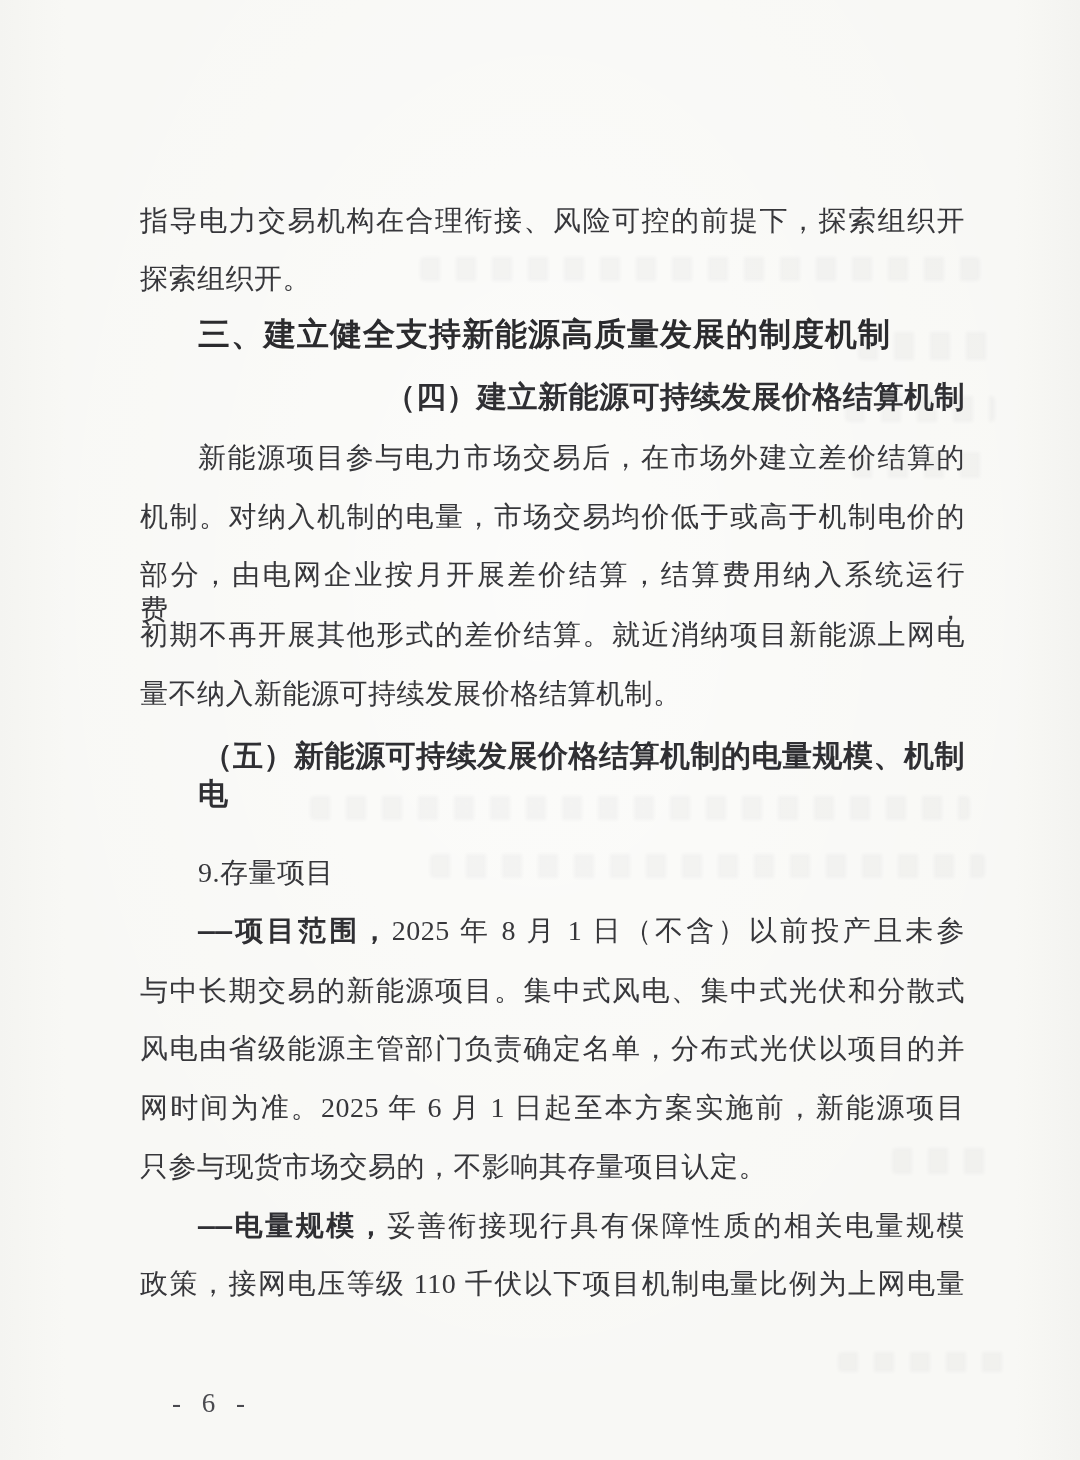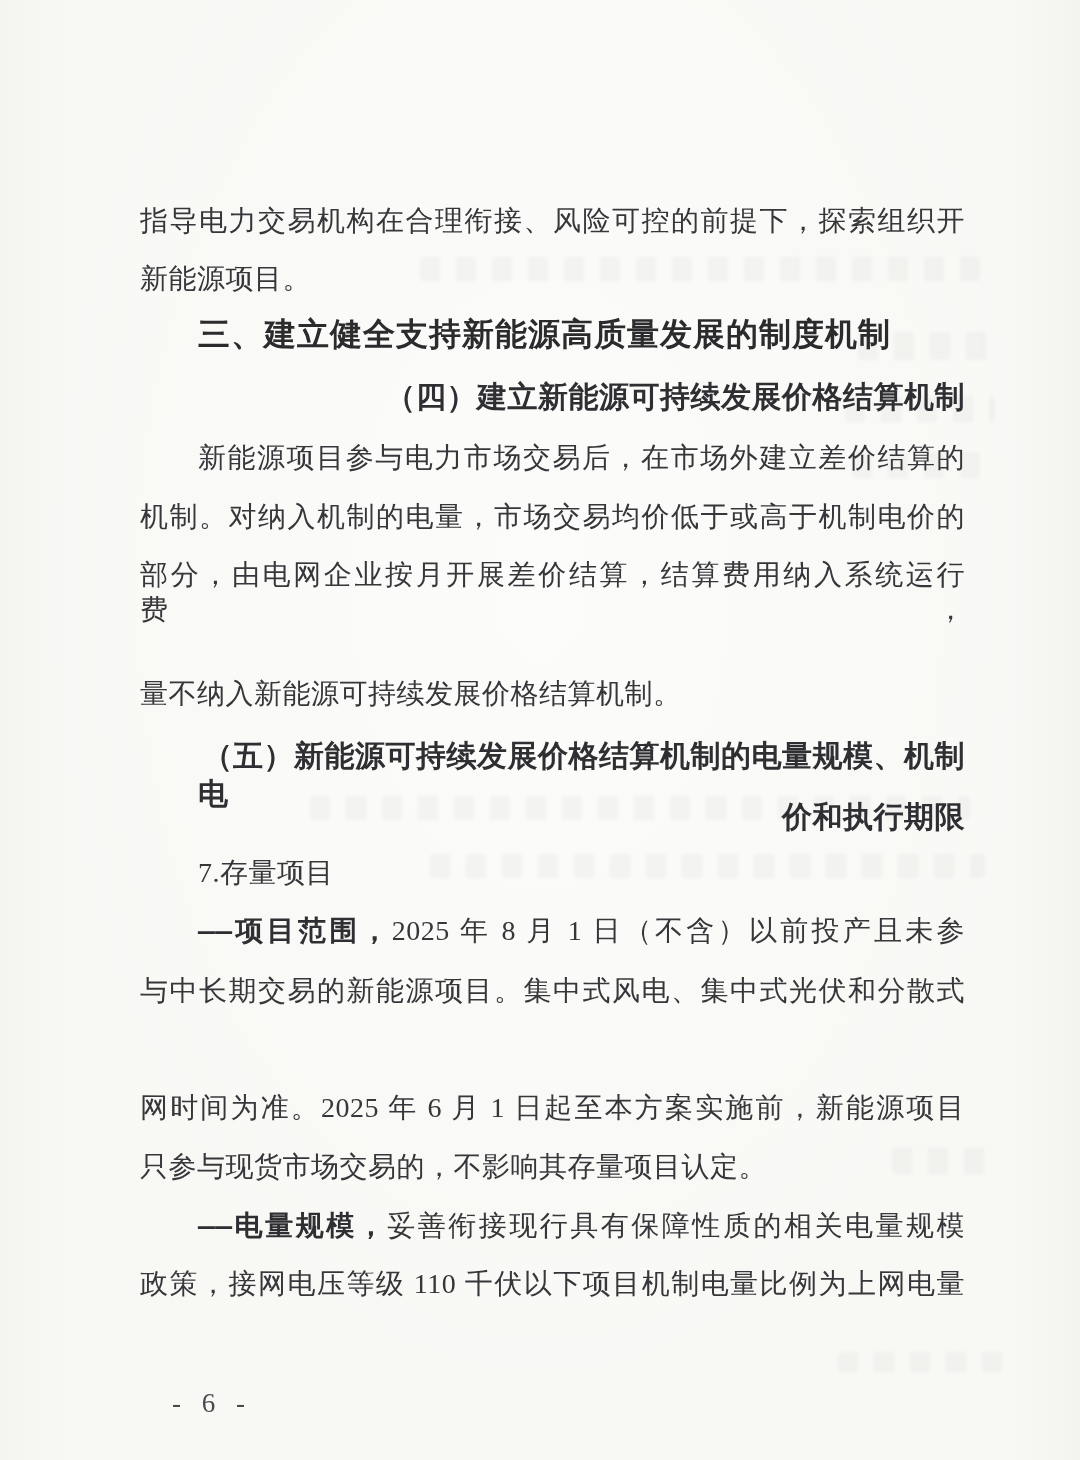--- a/index.html
+++ b/index.html
@@ -75,37 +75,38 @@
   <div class="art" style="top:257px;left:420px;width:560px;height:24px;"></div>
   <div class="art" style="top:332px;left:858px;width:140px;height:28px;"></div>
   <div class="art" style="top:396px;left:845px;width:150px;height:26px;"></div>
   <div class="art" style="top:452px;left:852px;width:140px;height:26px;"></div>
   <div class="art" style="top:796px;left:310px;width:660px;height:24px;"></div>
   <div class="art" style="top:854px;left:430px;width:555px;height:24px;"></div>
   <div class="art" style="top:1148px;left:892px;width:105px;height:26px;"></div>
   <div class="art" style="top:1352px;left:838px;width:175px;height:20px;"></div>
 
   <div class="line justify" style="top:203px">指导电力交易机构在合理衔接、风险可控的前提下，探索组织开</div>
-  <div class="line" style="top:261px">新能源项目。</div>
+  <div class="line" style="top:261px">探索组织开。</div>
 
   <div class="line h-sans indent" style="top:314px">三、建立健全支持新能源高质量发展的制度机制</div>
   <div class="line h-serif indent" style="top:378px">（四）建立新能源可持续发展价格结算机制</div>
 
   <div class="line indent justify" style="top:440px">新能源项目参与电力市场交易后，在市场外建立差价结算的</div>
   <div class="line justify" style="top:499px">机制。对纳入机制的电量，市场交易均价低于或高于机制电价的</div>
   <div class="line justify" style="top:557px">部分，由电网企业按月开展差价结算，结算费用纳入系统运行费，</div>
+  <div class="line justify" style="top:617px">初期不再开展其他形式的差价结算。就近消纳项目新能源上网电</div>
   <div class="line" style="top:676px">量不纳入新能源可持续发展价格结算机制。</div>
 
   <div class="line h-serif indent justify" style="top:737px">（五）新能源可持续发展价格结算机制的电量规模、机制电</div>
-  <div class="line h-serif" style="top:798px">价和执行期限</div>
 
-  <div class="line indent" style="top:855px">7.存量项目</div>
+  <div class="line indent" style="top:855px">9.存量项目</div>
 
   <div class="line indent justify" style="top:913px"><span class="bold">——项目范围，</span><span>2025 年 8 月 1 日（不含）以前投产且未参</span></div>
   <div class="line justify" style="top:973px">与中长期交易的新能源项目。集中式风电、集中式光伏和分散式</div>
+  <div class="line justify" style="top:1031px">风电由省级能源主管部门负责确定名单，分布式光伏以项目的并</div>
   <div class="line justify" style="top:1090px">网时间为准。2025 年 6 月 1 日起至本方案实施前，新能源项目</div>
   <div class="line" style="top:1149px">只参与现货市场交易的，不影响其存量项目认定。</div>
 
   <div class="line indent justify" style="top:1208px"><span class="bold">——电量规模，</span><span>妥善衔接现行具有保障性质的相关电量规模</span></div>
   <div class="line justify" style="top:1266px">政策，接网电压等级 110 千伏以下项目机制电量比例为上网电量</div>
 
   <div class="page-number">- 6 -</div>
 </div>
 
 </body></html>

